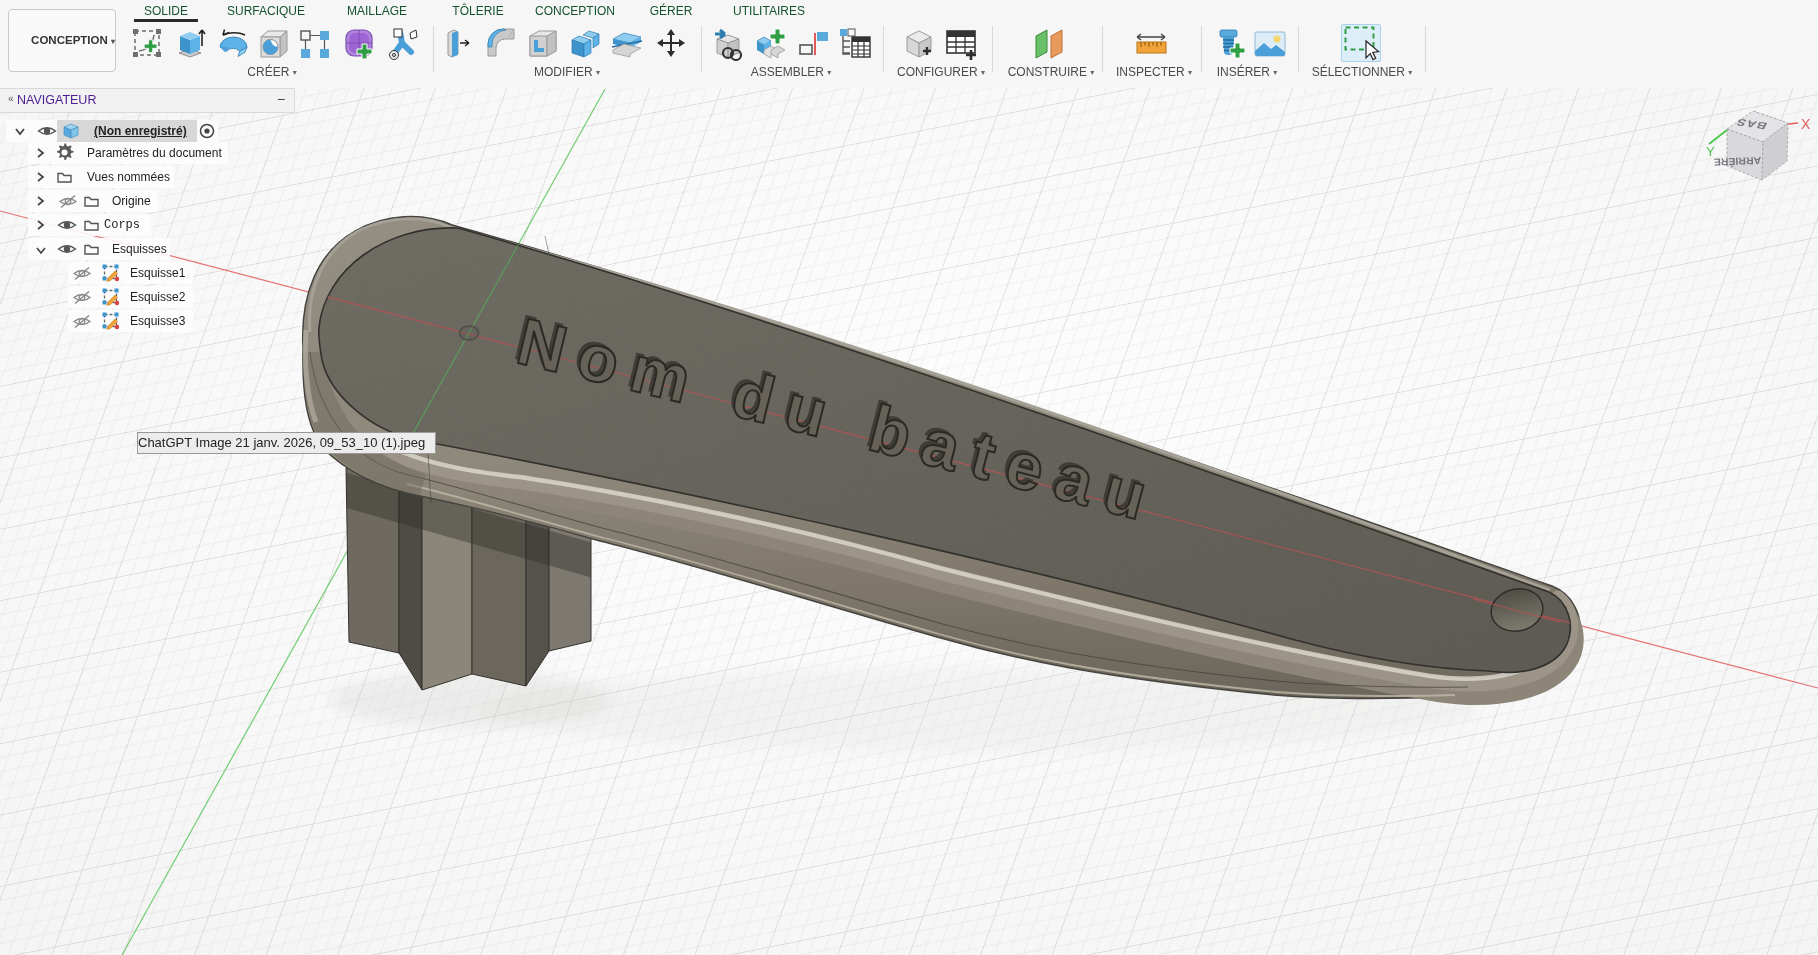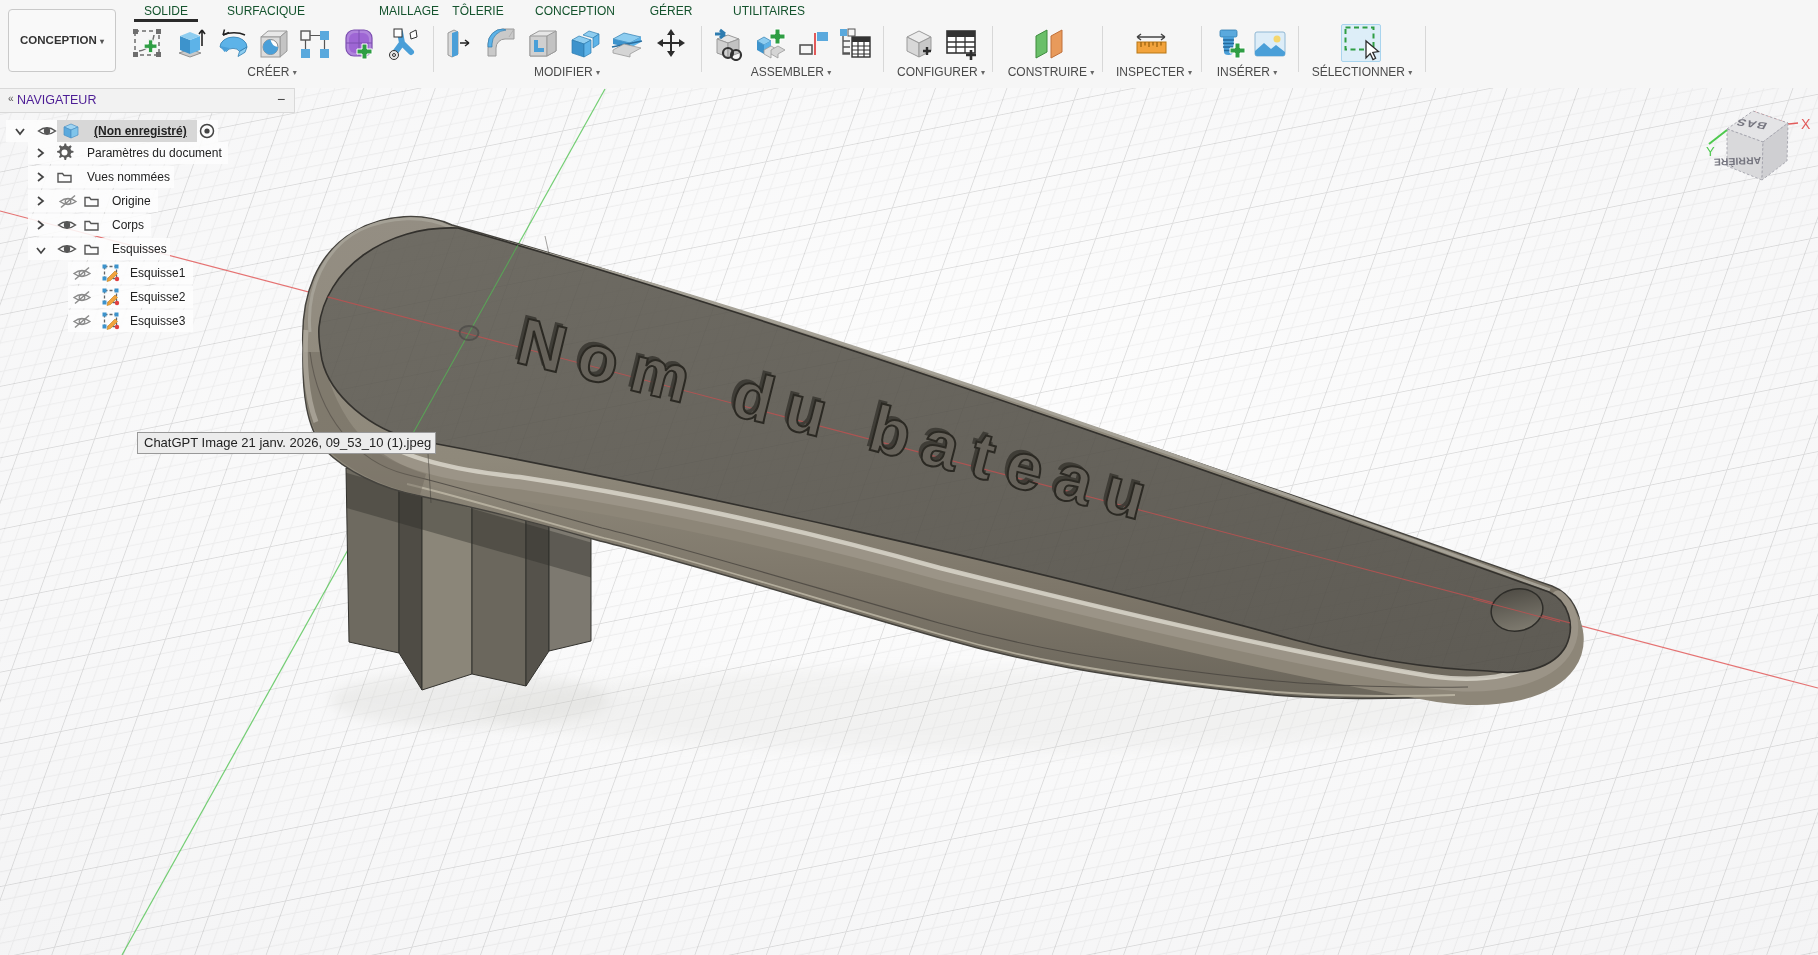--- a/index.html
+++ b/index.html
@@ -4,29 +4,29 @@
 <style>
 html,body{margin:0;padding:0;}
 #app{position:relative;width:1818px;height:955px;overflow:hidden;background:#fafafa;font-family:"Liberation Sans",sans-serif;}
 #vp{position:absolute;left:0;top:0;}
 #toolbar{position:absolute;left:0;top:0;width:1818px;height:88px;background:#f6f6f6;}
 .tab{position:absolute;top:4px;font-size:12px;color:#14532d;transform:translateX(-50%);white-space:nowrap;}
 .glabel{position:absolute;top:65px;font-size:12px;color:#4a4a4a;transform:translateX(-50%);white-space:nowrap;}
 .glabel .car{font-size:8px;color:#666;vertical-align:1px;}
 .vsep{position:absolute;top:26px;height:46px;width:1px;background:#d8d8d8;}
 .icon{position:absolute;top:27px;}
-#conception{position:absolute;left:8px;top:9px;width:106px;height:61px;background:#f9f9f9;border:1px solid #c9c9c9;border-radius:4px;font-size:11.5px;font-weight:bold;color:#333;text-align:center;line-height:61px;}
+#conception{position:absolute;left:8px;top:9px;width:106px;height:61px;background:#f9f9f9;border:1px solid #c9c9c9;border-radius:4px;font-size:11.5px;font-weight:bold;color:#333;text-align:right;line-height:61px;}
 #solunder{position:absolute;left:134px;top:19px;width:64px;height:3px;background:#2a2a2a;}
 #navhead{position:absolute;left:0px;top:88px;width:295px;height:25px;background:#f2f2f2;border:1px solid #d9d9d9;border-left:none;box-sizing:border-box;}
 #navhead .t{position:absolute;left:17px;top:4px;font-size:12.5px;color:#4c1d95;}
 #navhead .c{position:absolute;left:8px;top:4px;font-size:10px;color:#555;letter-spacing:-2px;}
 #navhead .m{position:absolute;left:277px;top:2px;font-size:14px;color:#444;}
 .trow{position:absolute;height:22px;line-height:22px;font-size:12px;color:#222;white-space:nowrap;}
 .rowbg{position:absolute;background:rgba(253,253,253,0.88);height:22px;}
-#tooltip{position:absolute;left:137px;top:432px;width:299px;height:22px;background:#ececec;border:1px solid #999;box-sizing:border-box;font-size:13px;color:#222;line-height:20px;padding-left:6px;white-space:nowrap;}
+#tooltip{position:absolute;left:137px;top:432px;width:299px;height:22px;background:#ececec;border:1px solid #999;box-sizing:border-box;font-size:13px;color:#222;line-height:20px;white-space:nowrap;}
 </style>
 </head>
 <body>
 <div id="app">
 <svg id="vp" width="1818" height="955" viewBox="0 0 1818 955">
 <defs>
 <radialGradient id="bgg" cx="50%" cy="40%" r="80%">
 <stop offset="0" stop-color="#fdfdfd"></stop>
           <stop offset="1" stop-color="#f4f4f5"></stop>
 </radialGradient>
@@ -105,21 +105,21 @@
 <text x="0" y="0" transform="translate(1761,157) rotate(178) scale(1,0.95)" font-size="10.5" font-weight="bold" fill="#75757f">ARRIÈRE</text>
 <path d="M1727 130 L1709 144" stroke="#4ec94e" stroke-width="2" fill="none"></path>
 <text x="1706" y="156" font-size="13" fill="#4ec94e">Y</text>
 <path d="M1789 124 L1798 123" stroke="#e25b5b" stroke-width="1.5" fill="none"></path>
 <text x="1801" y="129" font-size="14" fill="#e25b5b">X</text>
 </g>
 </svg>
 <div id="toolbar">
 <span class="tab" style="left:166px;">SOLIDE</span>
 <span class="tab" style="left:266px;">SURFACIQUE</span>
-<span class="tab" style="left:377px;margin-left:32px;">MAILLAGE</span>
+<span class="tab" style="left:377px;">MAILLAGE</span>
 <span class="tab" style="left:478px;">TÔLERIE</span>
 <span class="tab" style="left:575px;">CONCEPTION</span>
 <span class="tab" style="left:671px;">GÉRER</span>
 <span class="tab" style="left:769px;">UTILITAIRES</span>
 <span class="glabel" style="left:272px;">CRÉER <span class="car">▾</span></span>
 <span class="glabel" style="left:567px;">MODIFIER <span class="car">▾</span></span>
 <span class="glabel" style="left:791px;">ASSEMBLER <span class="car">▾</span></span>
 <span class="glabel" style="left:941px;">CONFIGURER <span class="car">▾</span></span>
 <span class="glabel" style="left:1051px;text-align:center;">CONSTRUIRE <span class="car">▾</span></span>
 <span class="glabel" style="left:1154px;">INSPECTER <span class="car">▾</span></span>
@@ -348,21 +348,21 @@
 <svg style="position:absolute;left:35px;top:219px;" width="12" height="12">
         <path d="M3 2 l5 4 -5 4" fill="none" stroke="#444" stroke-width="1.7"></path>
       </svg>
 <svg style="position:absolute;left:57px;top:218px;" width="20" height="14">
         <path d="M1.5 7 Q10 0.5 18.5 7 Q10 13.5 1.5 7 Z" fill="none" stroke="#555" stroke-width="1.5"></path>
         <circle cx="10" cy="7" r="3.2" fill="#555"></circle>
       </svg>
 <svg style="position:absolute;left:84px;top:218px;" width="15" height="13">
         <path d="M1 3.5 h4.5 l1.5 2 h7 v6.5 h-13 Z" fill="none" stroke="#555" stroke-width="1.4"></path>
       </svg>
-<div class="trow" style="left:112px;top:214px;">Corps</div>
+<div class="trow" style="left:104px;top:214px;font-family:Liberation Mono, monospace;">Corps</div>
 <svg style="position:absolute;left:35px;top:245px;" width="12" height="12">
         <path d="M2 3 l4 5 4-5" fill="none" stroke="#444" stroke-width="1.7"></path>
       </svg>
 <svg style="position:absolute;left:57px;top:242px;" width="20" height="14">
         <path d="M1.5 7 Q10 0.5 18.5 7 Q10 13.5 1.5 7 Z" fill="none" stroke="#555" stroke-width="1.5"></path>
         <circle cx="10" cy="7" r="3.2" fill="#555"></circle>
       </svg>
 <svg style="position:absolute;left:84px;top:242px;" width="15" height="13">
         <path d="M1 3.5 h4.5 l1.5 2 h7 v6.5 h-13 Z" fill="none" stroke="#555" stroke-width="1.4"></path>
       </svg>

